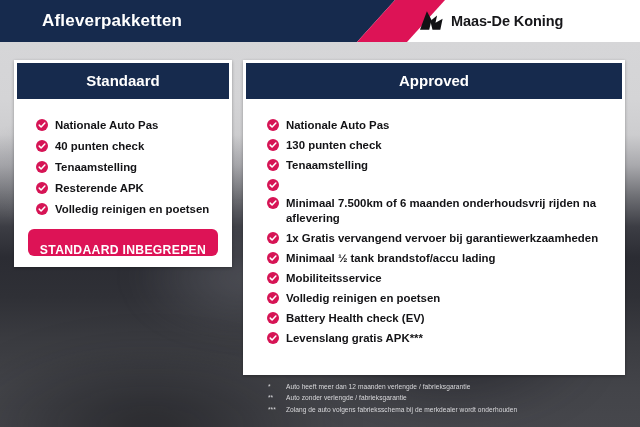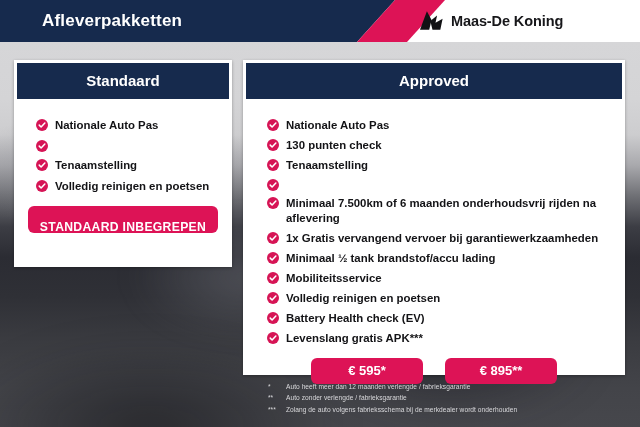--- a/index.html
+++ b/index.html
@@ -303,27 +303,35 @@
               <circle cx="8" cy="8" r="8" fill="#d61455"></circle>
               <path d="M4.3 8.2 L6.8 10.7 L11.8 5.3" stroke="#fff" stroke-width="2" fill="none" stroke-linecap="round" stroke-linejoin="round"></path>
             </svg>
           <span>Nationale Auto Pas</span>
         </li>
         <li>
           <svg class="check" viewBox="0 0 16 16">
               <circle cx="8" cy="8" r="8" fill="#d61455"></circle>
               <path d="M4.3 8.2 L6.8 10.7 L11.8 5.3" stroke="#fff" stroke-width="2" fill="none" stroke-linecap="round" stroke-linejoin="round"></path>
             </svg>
+          <span>40 punten check</span>
         </li>
         <li>
           <svg class="check" viewBox="0 0 16 16">
               <circle cx="8" cy="8" r="8" fill="#d61455"></circle>
               <path d="M4.3 8.2 L6.8 10.7 L11.8 5.3" stroke="#fff" stroke-width="2" fill="none" stroke-linecap="round" stroke-linejoin="round"></path>
             </svg>
           <span>Tenaamstelling</span>
+        </li>
+        <li>
+          <svg class="check" viewBox="0 0 16 16">
+              <circle cx="8" cy="8" r="8" fill="#d61455"></circle>
+              <path d="M4.3 8.2 L6.8 10.7 L11.8 5.3" stroke="#fff" stroke-width="2" fill="none" stroke-linecap="round" stroke-linejoin="round"></path>
+            </svg>
+          <span>Resterende APK</span>
         </li>
         <li>
           <svg class="check" viewBox="0 0 16 16">
               <circle cx="8" cy="8" r="8" fill="#d61455"></circle>
               <path d="M4.3 8.2 L6.8 10.7 L11.8 5.3" stroke="#fff" stroke-width="2" fill="none" stroke-linecap="round" stroke-linejoin="round"></path>
             </svg>
           <span>Volledig reinigen en poetsen</span>
         </li>
       </ul>
       <button class="btn-standaard">STANDAARD INBEGREPEN</button>
@@ -404,24 +412,20 @@
           <span>Battery Health check (EV)</span>
         </li>
         <li>
           <svg class="check" viewBox="0 0 16 16">
               <circle cx="8" cy="8" r="8" fill="#d61455"></circle>
               <path d="M4.3 8.2 L6.8 10.7 L11.8 5.3" stroke="#fff" stroke-width="2" fill="none" stroke-linecap="round" stroke-linejoin="round"></path>
             </svg>
           <span>Levenslang gratis APK***</span>
         </li>
       </ul>
-      <div class="price-row">
-        <button class="btn-price">€ 595*</button>
-        <button class="btn-price">€ 895**</button>
-      </div>
     </div>
   </div>
 
   <div class="footnotes">
     <div class="footnote">
       <span class="fn-mark">*</span>
       <span>Auto heeft meer dan 12 maanden verlengde / fabrieksgarantie</span>
     </div>
     <div class="footnote">
       <span class="fn-mark">**</span>

